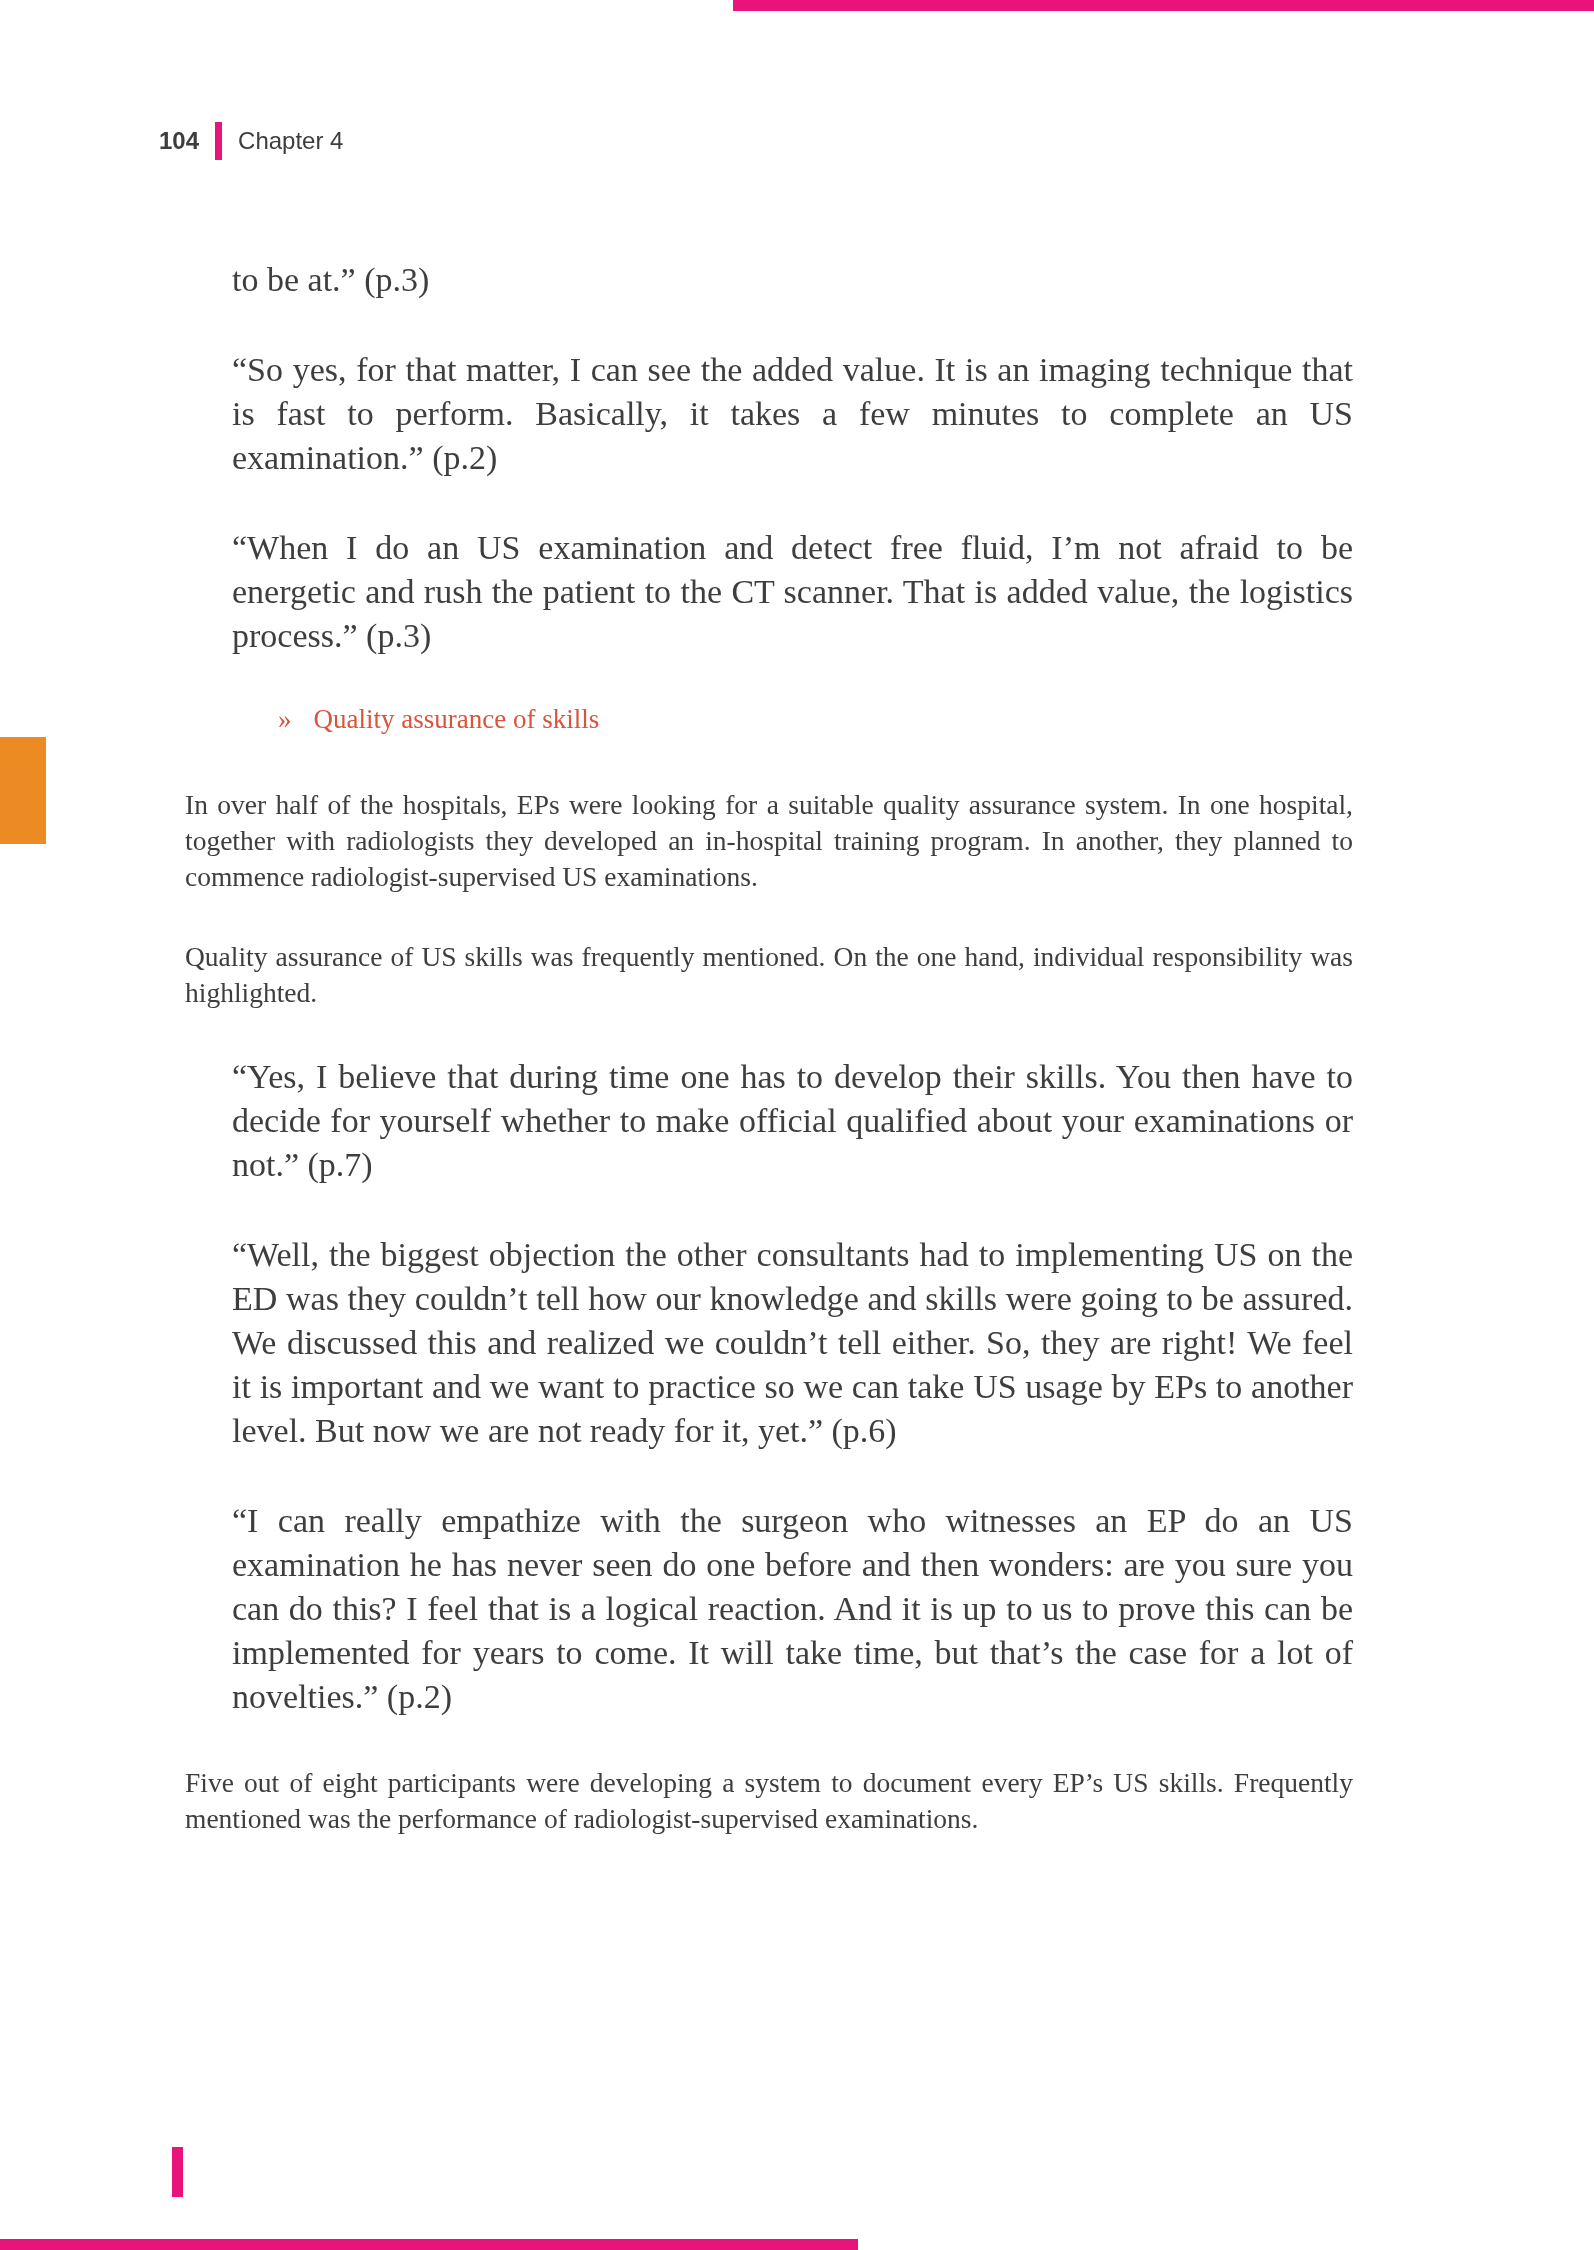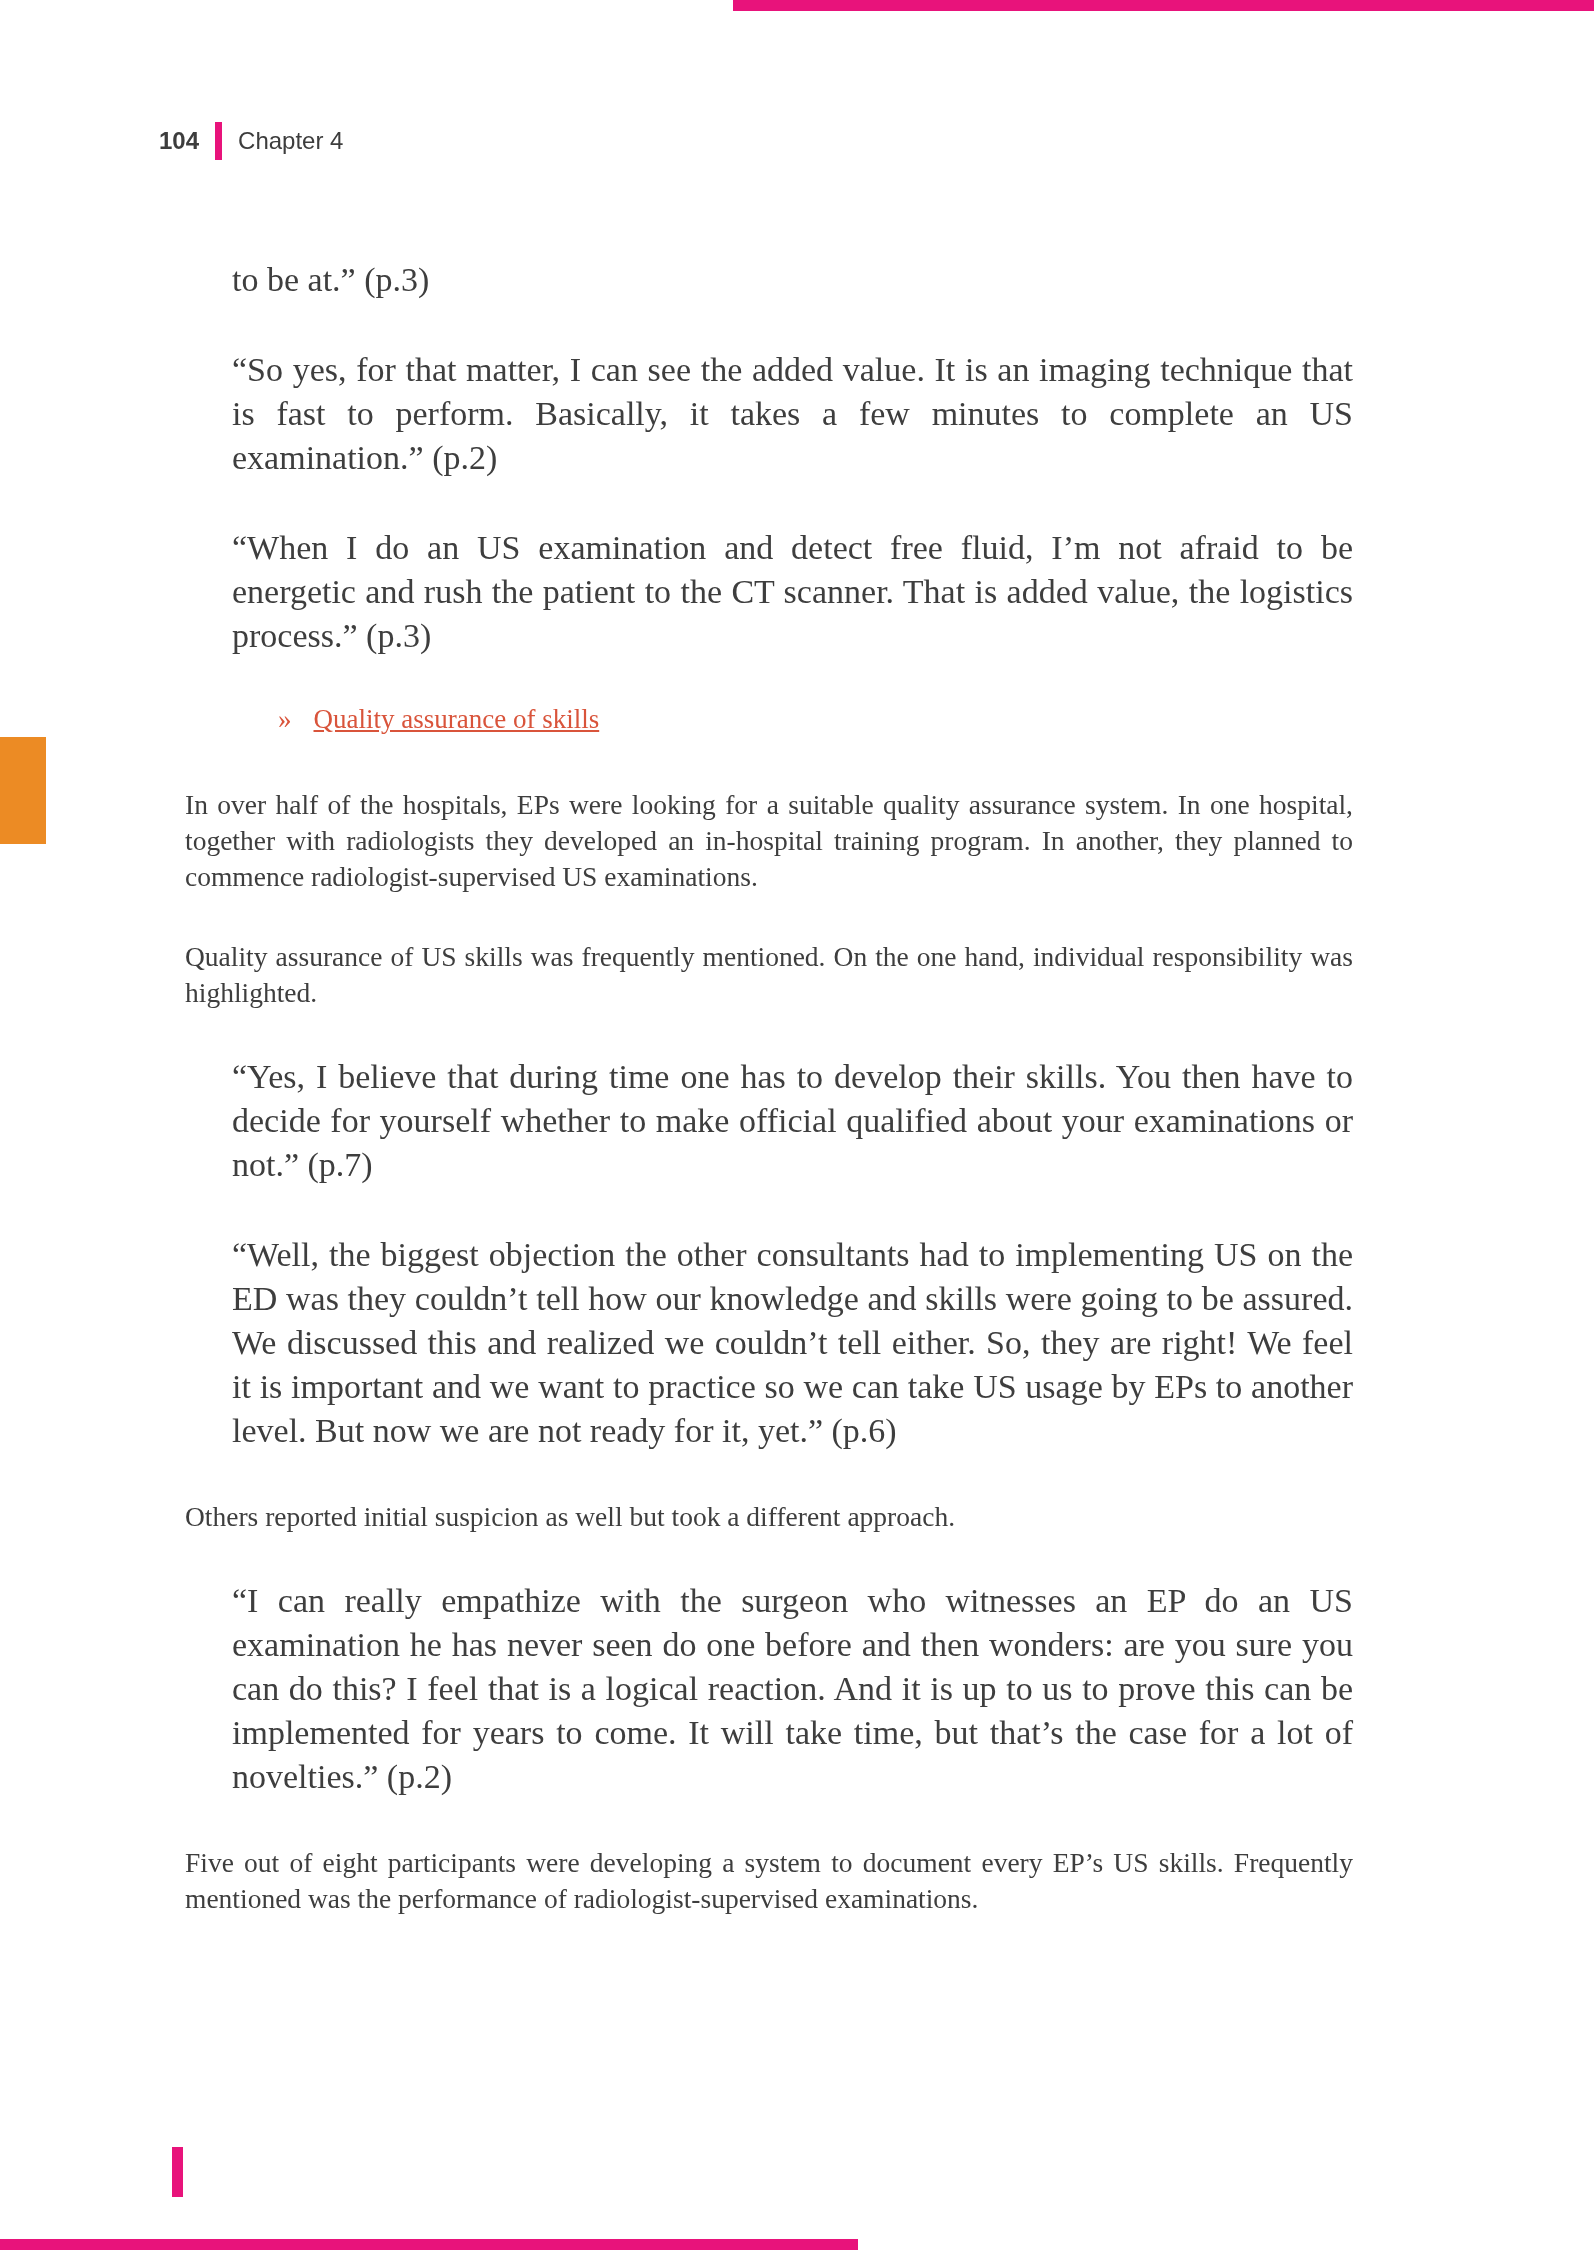--- a/index.html
+++ b/index.html
@@ -105,21 +105,20 @@
     font-size: 27px;
     color: #d9543b;
   }
   .section-heading .bullet {
     display: inline-block;
     margin-right: 22px;
     color: #d9543b;
   }
   .section-heading .label {
     color: #d9543b;
-    text-decoration: underline;
   }
 </style>
 </head>
 <body>
 
 <div class="page">
 
   <div class="top-accent"></div>
   <div class="bottom-accent"></div>
   <div class="side-tab"></div>
@@ -145,21 +144,20 @@
 
     <p class="para">In over half of the hospitals, EPs were looking for a suitable quality assurance system. In one hospital, together with radiologists they developed an in-hospital training program. In another, they planned to commence radiologist-supervised US examinations.</p>
 
     <p class="para">Quality assurance of US skills was frequently mentioned. On the one hand, individual responsibility was highlighted.</p>
 
     <p class="quote">“Yes, I believe that during time one has to develop their skills. You then have to decide for yourself whether to make official qualified about your examinations or not.” (p.7)</p>
 
 
     <p class="quote">“Well, the biggest objection the other consultants had to implementing US on the ED was they couldn’t tell how our knowledge and skills were going to be assured. We discussed this and realized we couldn’t tell either. So, they are right! We feel it is important and we want to practice so we can take US usage by EPs to another level. But now we are not ready for it, yet.” (p.6)</p>
 
-    <p class="para">Others reported initial suspicion as well but took a different approach.</p>
 
     <p class="quote">“I can really empathize with the surgeon who witnesses an EP do an US examination he has never seen do one before and then wonders: are you sure you can do this? I feel that is a logical reaction. And it is up to us to prove this can be implemented for years to come. It will take time, but that’s the case for a lot of novelties.” (p.2)</p>
 
     <p class="para">Five out of eight participants were developing a system to document every EP’s US skills. Frequently mentioned was the performance of radiologist-supervised examinations.</p>
 
   </div>
 
 </div>
 
 </body></html>

